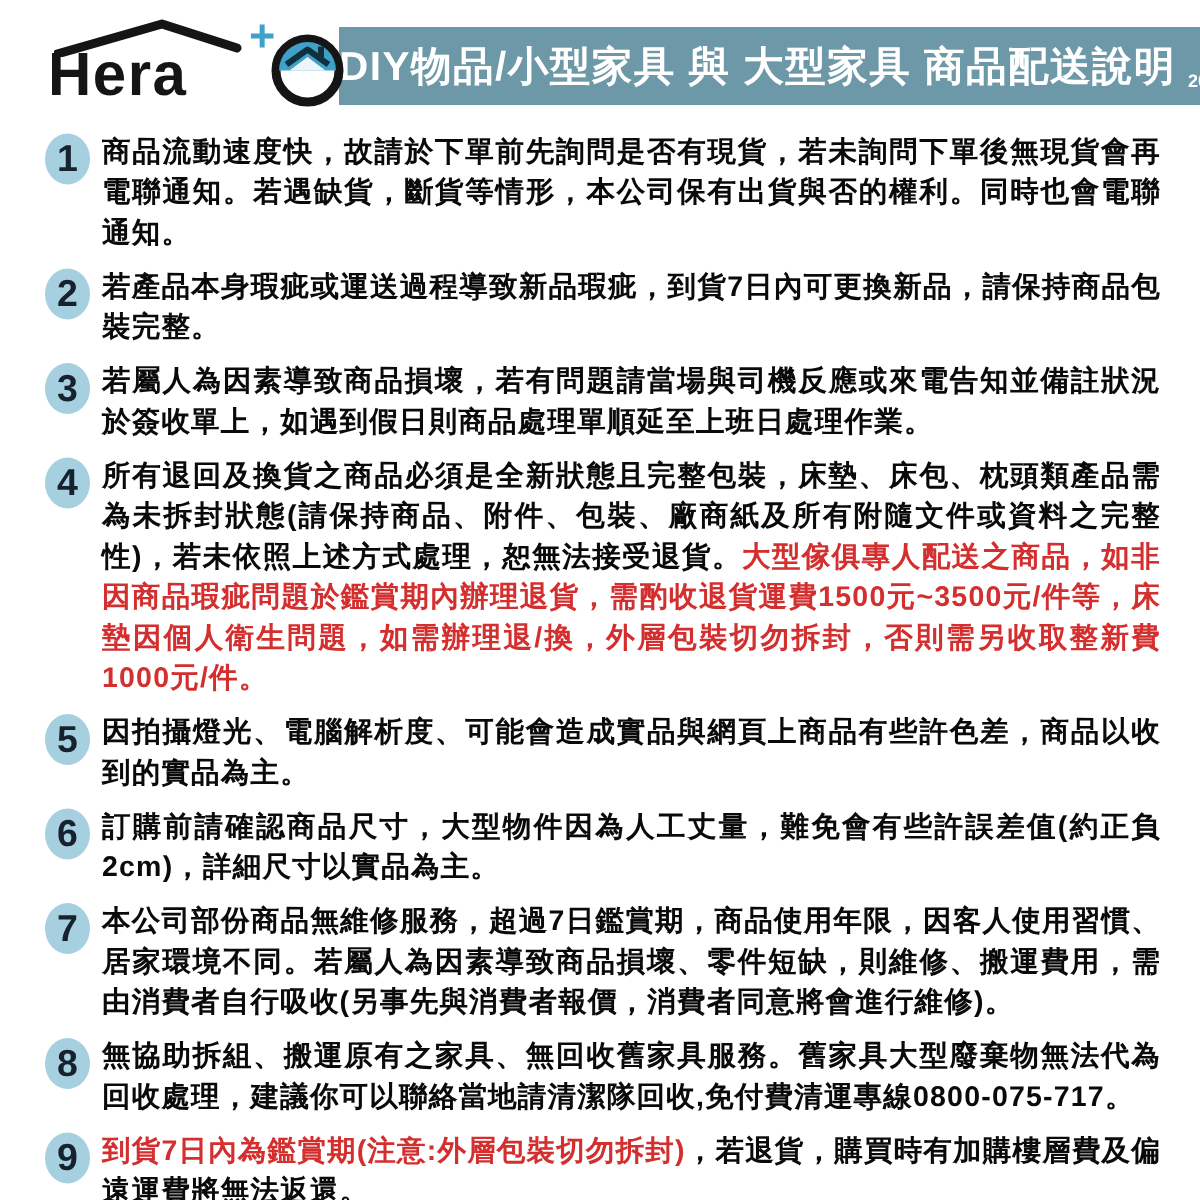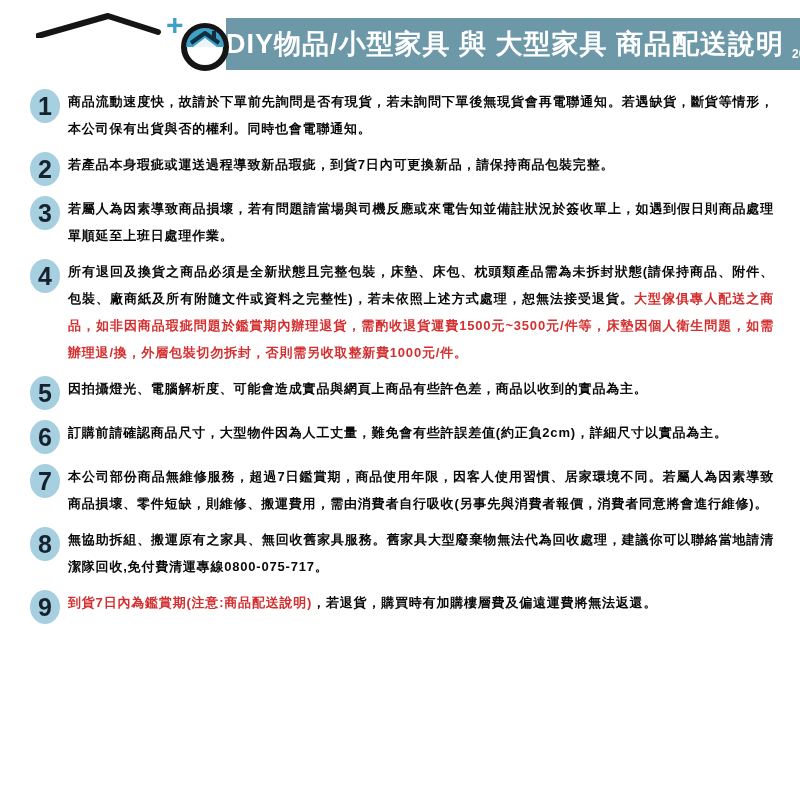--- a/index.html
+++ b/index.html
@@ -42,35 +42,36 @@
   .list{display:block;}
   .item{display:flex;align-items:flex-start;margin-bottom:9px;}
   .badge{
     flex:0 0 30px;width:30px;height:34px;margin-top:1px;margin-right:8px;
     background:var(--badge_bg);color:var(--badge_text);
     border-radius:50%;
     display:flex;align-items:center;justify-content:center;
     font-size:25px;font-weight:700;
   }
   .text{
-    margin:0;font-size:13px;font-weight:700;line-height:27px;
+    margin:0;font-size:19px;font-weight:700;line-height:27px;
     letter-spacing:0.8px;text-align:justify;
   }
   .text .red{color:var(--red);}
 </style>
 </head>
 <body>
 
 <div class="page">
 
   <div class="header">
     <div class="logo">
       <svg class="logo-roof" width="130" height="26" viewBox="0 0 130 26">
         <polyline points="2,24 72,4 122,20" fill="none" stroke="#151515" stroke-width="6" stroke-linecap="round" stroke-linejoin="round"></polyline>
       </svg>
+      <span class="logo-text">Hera</span>
       <span class="logo-plus">+</span>
       <svg class="logo-icon" width="54" height="56" viewBox="0 0 54 56">
         <circle cx="27" cy="29" r="21" fill="none" stroke="#151515" stroke-width="6"></circle>
         <path d="M8 29 A19 19 0 0 1 46 29 Z" fill="#3fa0c8"></path>
         <polyline points="13,25 27,15 41,25" fill="none" stroke="#10303f" stroke-width="4" stroke-linejoin="round"></polyline>
         <rect x="34" y="13" width="4" height="7" fill="#10303f"></rect>
         <path d="M15 29 L27 20 L39 29 Z" fill="#ffffff" opacity="0.9"></path>
       </svg>
     </div>
     <div class="banner">
@@ -107,17 +108,17 @@
       <div class="item">
         <div class="badge">7</div>
         <p class="text"><span>本公司部份商品無維修服務，超過7日鑑賞期，商品使用年限，因客人使用習慣、居家環境不同。若屬人為因素導致商品損壞、零件短缺，則維修、搬運費用，需由消費者自行吸收(另事先與消費者報價，消費者同意將會進行維修)。</span></p>
       </div>
       <div class="item">
         <div class="badge">8</div>
         <p class="text"><span>無協助拆組、搬運原有之家具、無回收舊家具服務。舊家具大型廢棄物無法代為回收處理，建議你可以聯絡當地請清潔隊回收,免付費清運專線0800-075-717。</span></p>
       </div>
       <div class="item">
         <div class="badge">9</div>
-        <p class="text"><span class="red">到貨7日內為鑑賞期(注意:商品配送說明)</span><span>，若退貨，購買時有加購樓層費及偏遠運費將無法返還。</span></p>
+        <p class="text"><span class="red">到貨7日內為鑑賞期(注意:外層包裝切勿拆封)</span><span>，若退貨，購買時有加購樓層費及偏遠運費將無法返還。</span></p>
       </div>
     </div>
 
 </div>
 
 </body></html>

